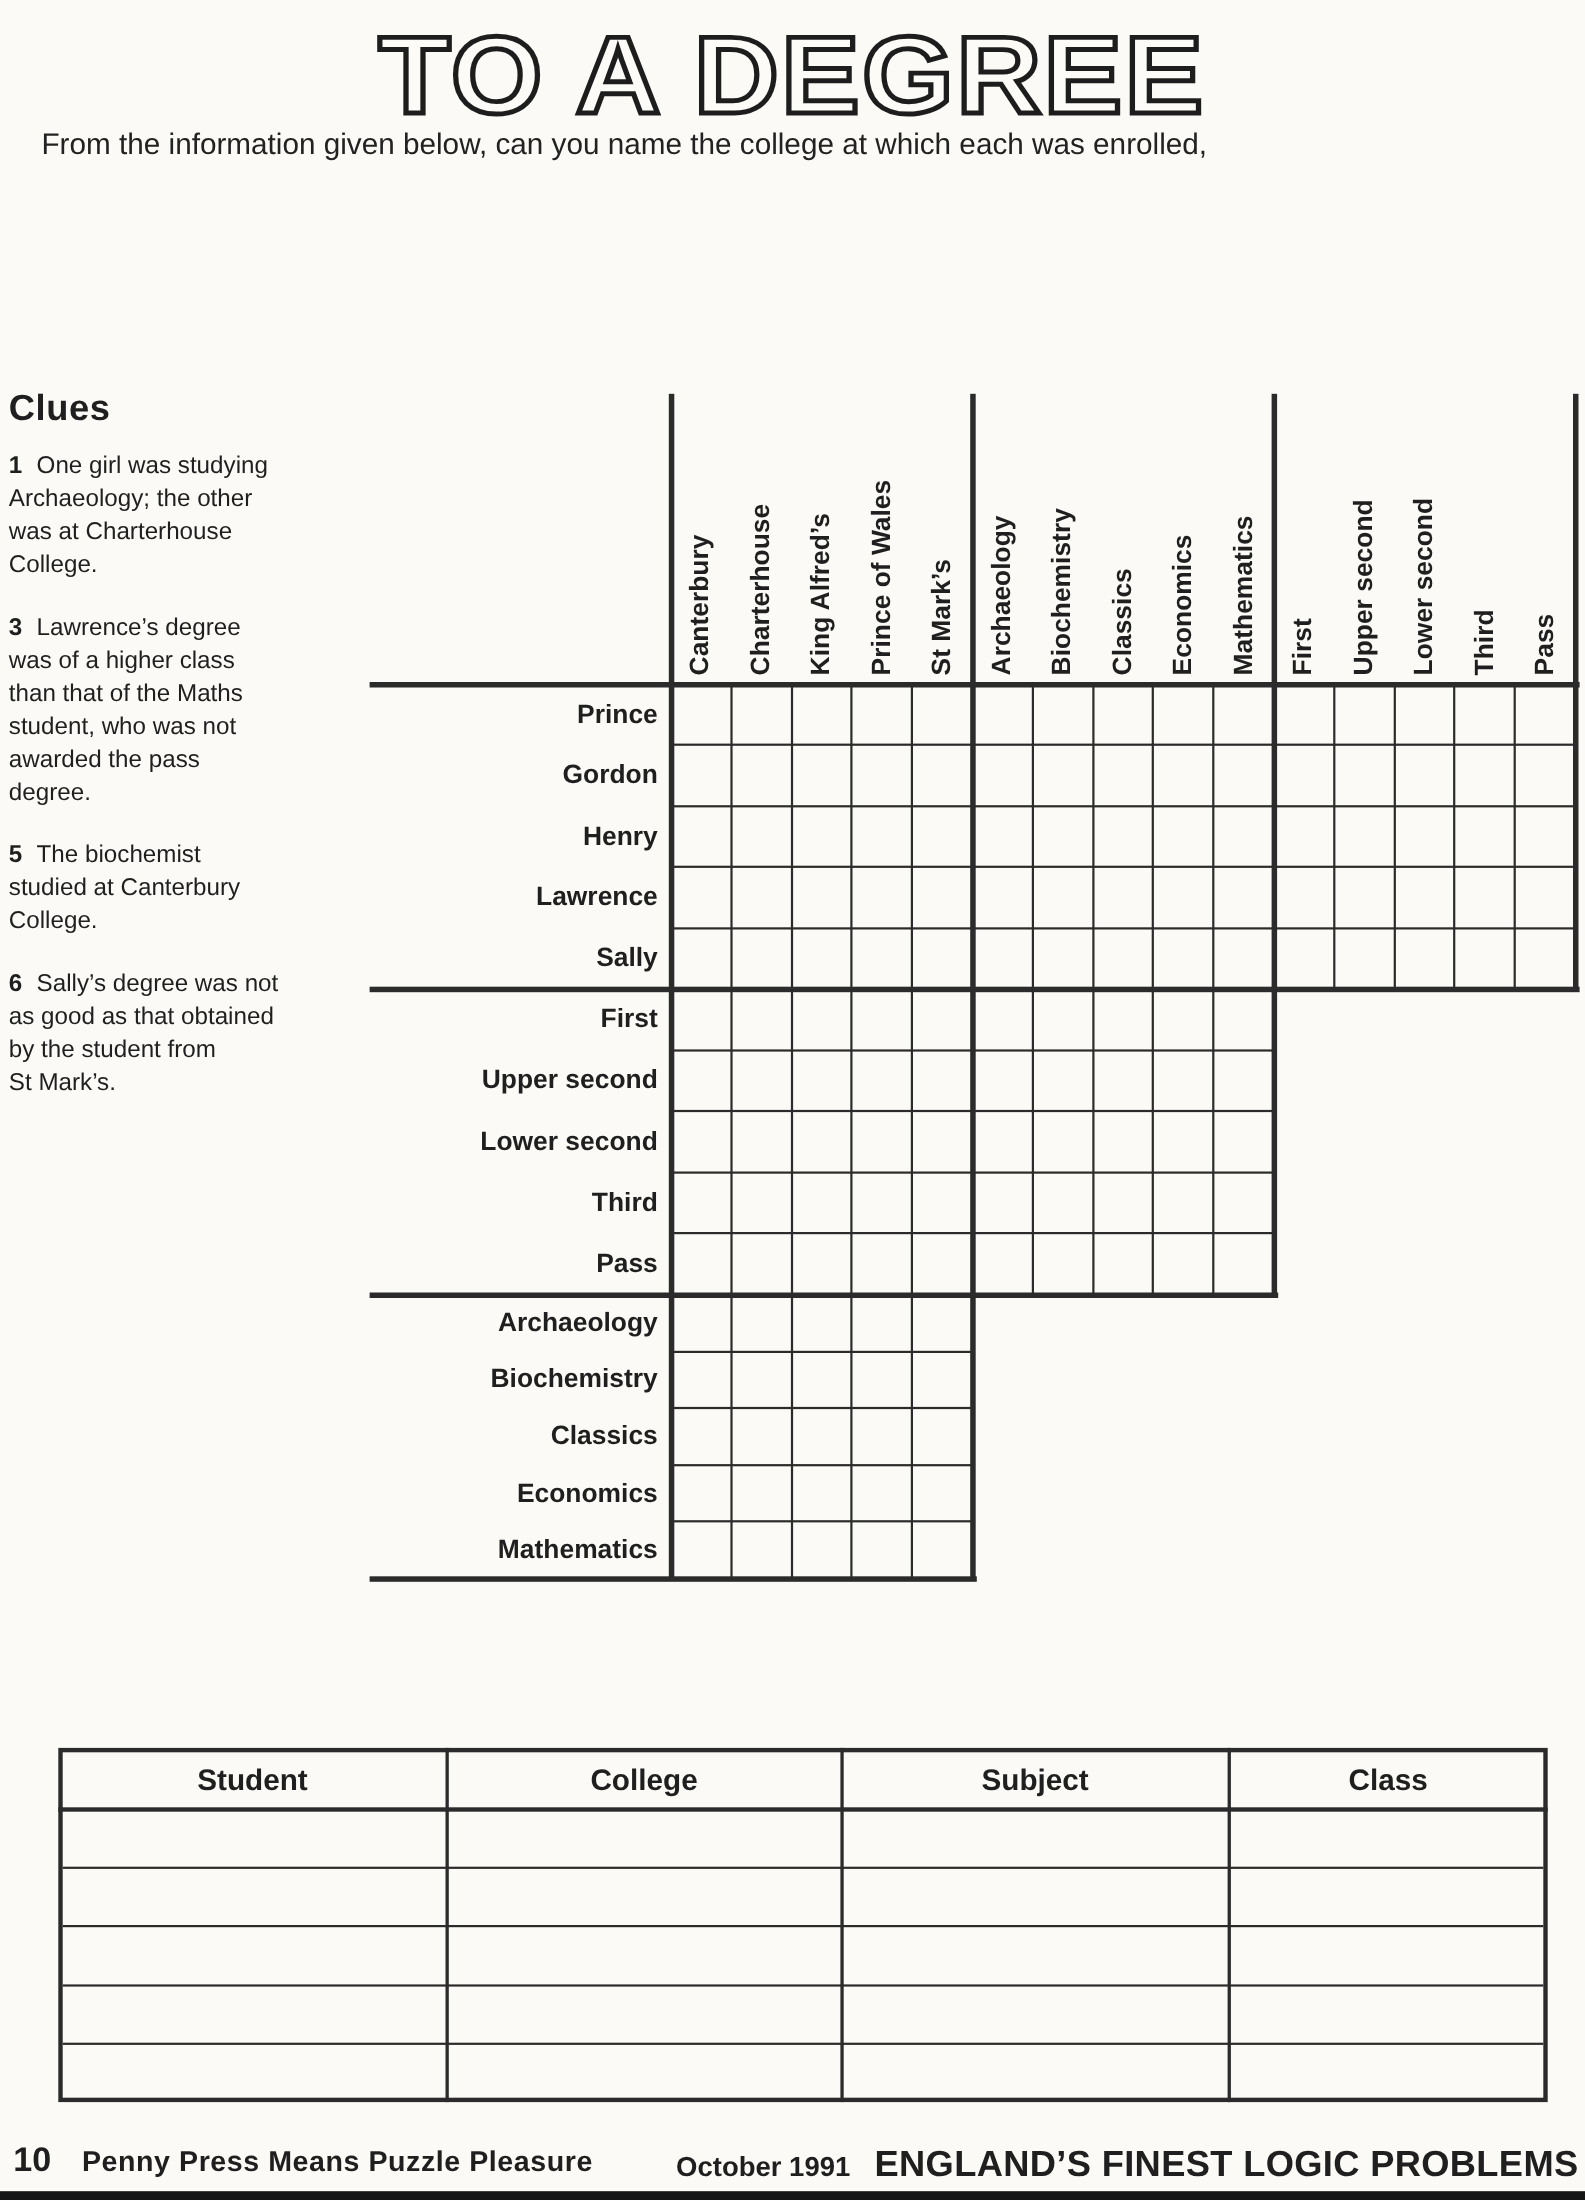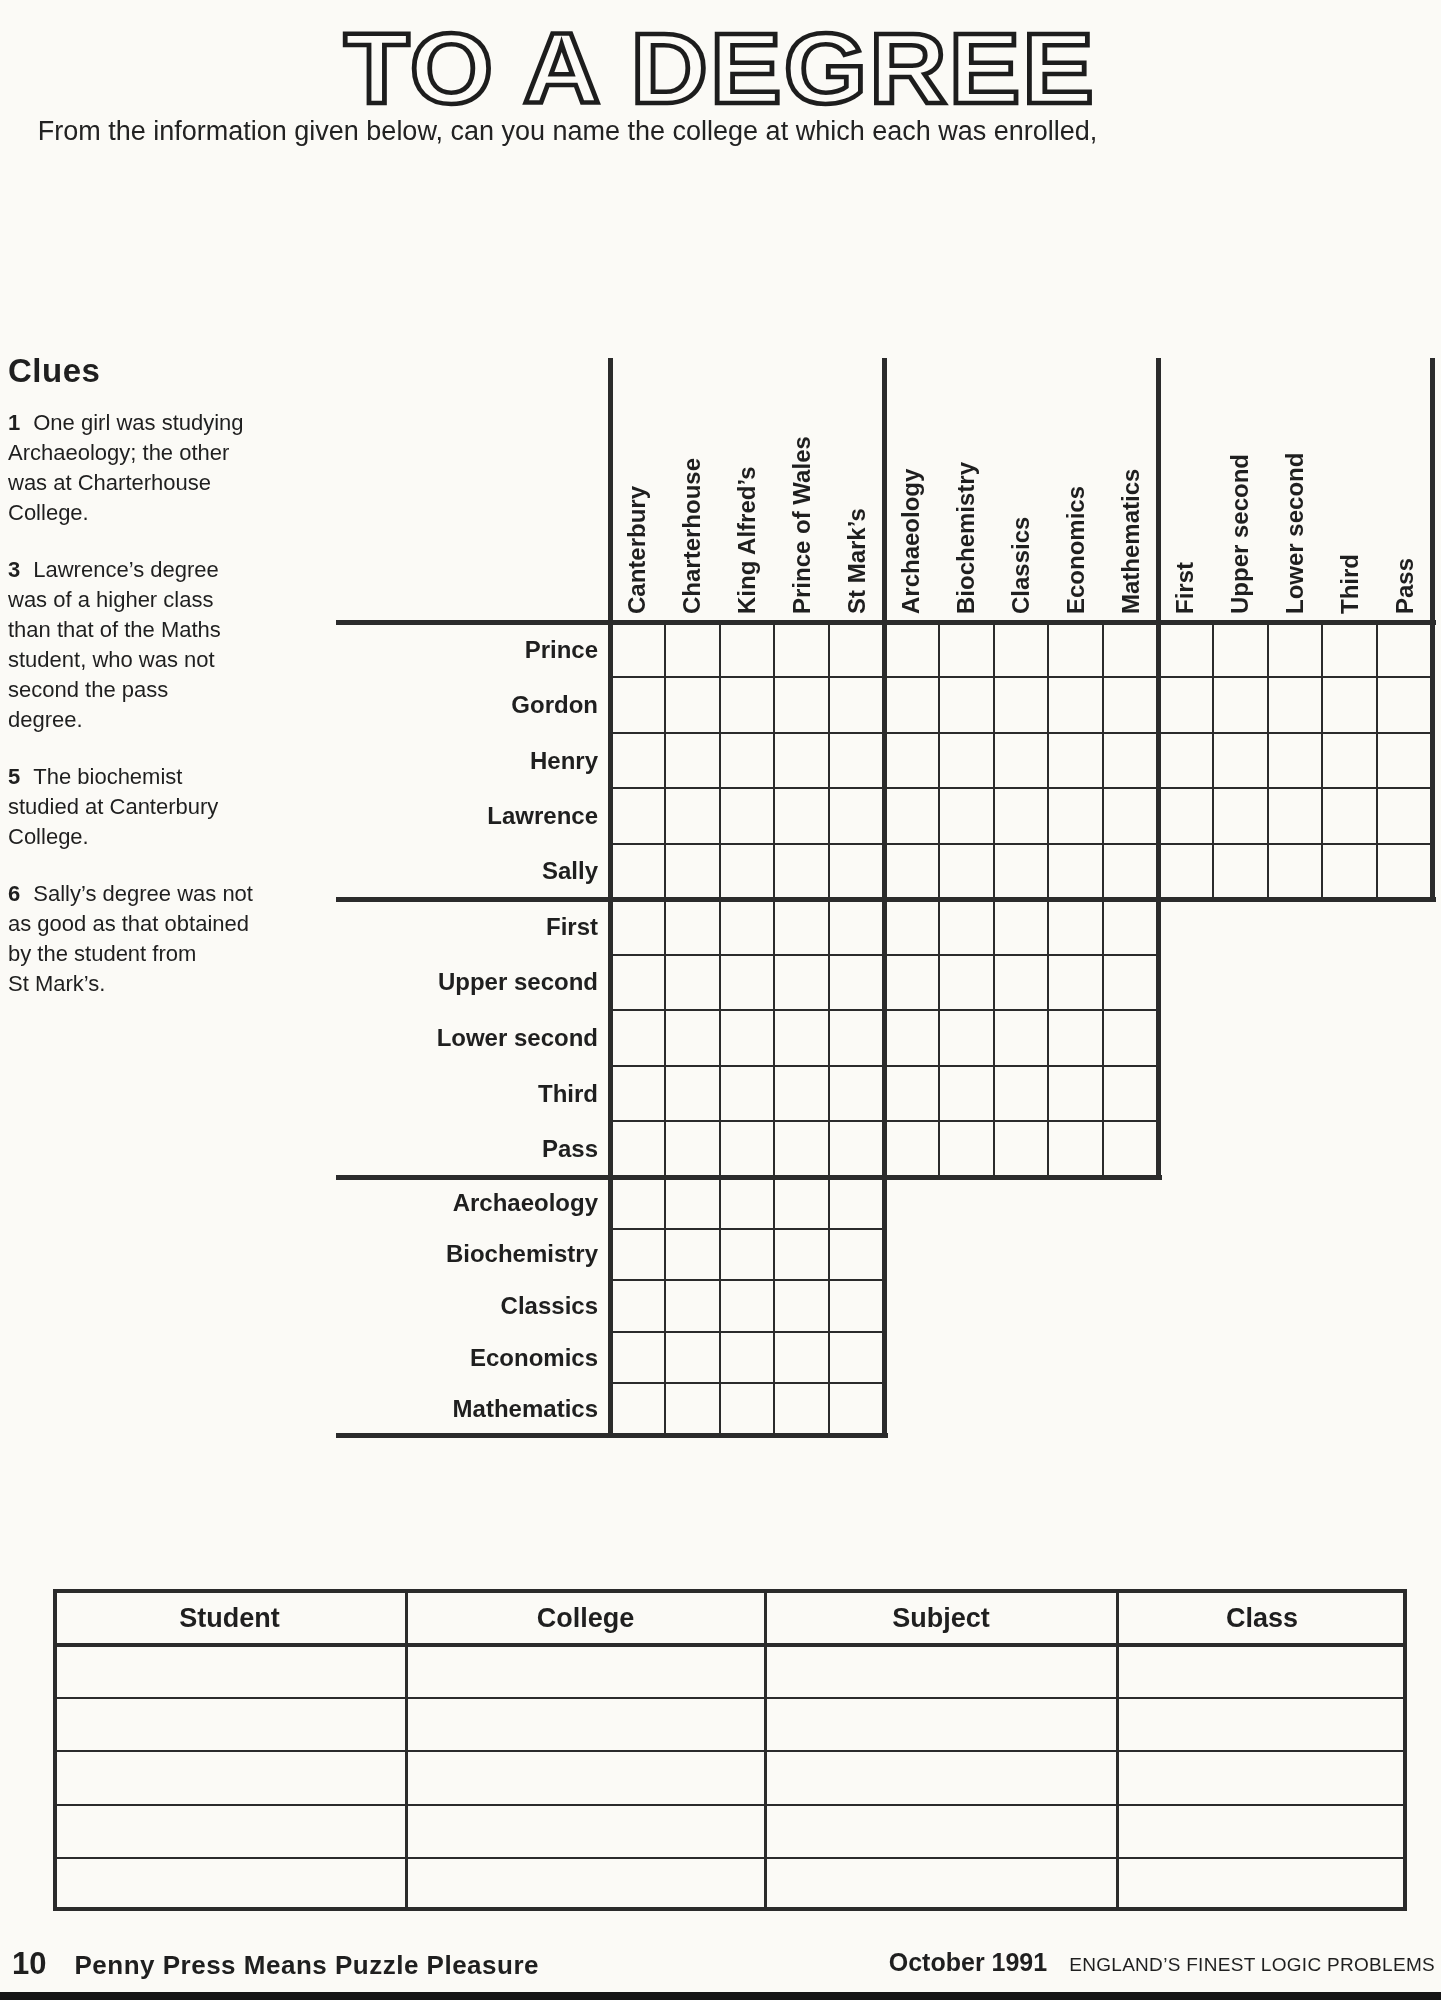--- a/index.html
+++ b/index.html
@@ -29,21 +29,21 @@
   .cell { position:absolute; }
   
   .tbl-head { position:absolute; top:1601px; height:34px; line-height:34px;
               text-align:center; font-weight:bold; font-size:27px; }
   
   .footer-left { position:absolute; top:1946px; left:12px; display:flex; align-items:baseline; }
   .footer-right { position:absolute; top:1948px; right:6px; display:flex; align-items:baseline; }
   .pagenum { font-size:31px; font-weight:bold; margin-right:28px; }
   .fleft-text { font-size:26px; font-weight:bold; letter-spacing:0.5px; }
   .fdate { font-size:25px; font-weight:bold; margin-right:22px; }
-  .fright-text { font-size:19px; font-weight:normal; letter-spacing:0.3px; }
+  .fright-text { font-size:33px; font-weight:bold; letter-spacing:0.3px; }
   .edge-bar { position:absolute; left:0; bottom:0; width:100%; height:8px; background:#151515; }
 </style>
 </head>
 <body>
 
 <svg class="abs" width="1441" height="118" style="top:6px; left:0;">
   <text x="720" y="97" text-anchor="middle" font-family="Liberation Sans, sans-serif" font-weight="bold" font-size="100" fill="#fcfbf7" stroke="#1d1d1d" stroke-width="4.5" textLength="752" lengthAdjust="spacingAndGlyphs" letter-spacing="2">TO A DEGREE</text>
 </svg>
 
 <div class="intro">
@@ -53,21 +53,21 @@
 <div class="clues">
   <div class="clues-heading">Clues</div>
   <div class="clue"><b>1</b><span>One girl was studying
 Archaeology; the other
 was at Charterhouse
 College.</span></div>
   <div class="clue"><b>3</b><span>Lawrence’s degree
 was of a higher class
 than that of the Maths
 student, who was not
-second the pass
+awarded the pass
 degree.</span></div>
   <div class="clue"><b>5</b><span>The biochemist
 studied at Canterbury
 College.</span></div>
   <div class="clue"><b>6</b><span>Sally’s degree was not
 as good as that obtained
 by the student from
 St Mark’s.</span></div>
 </div>
 

